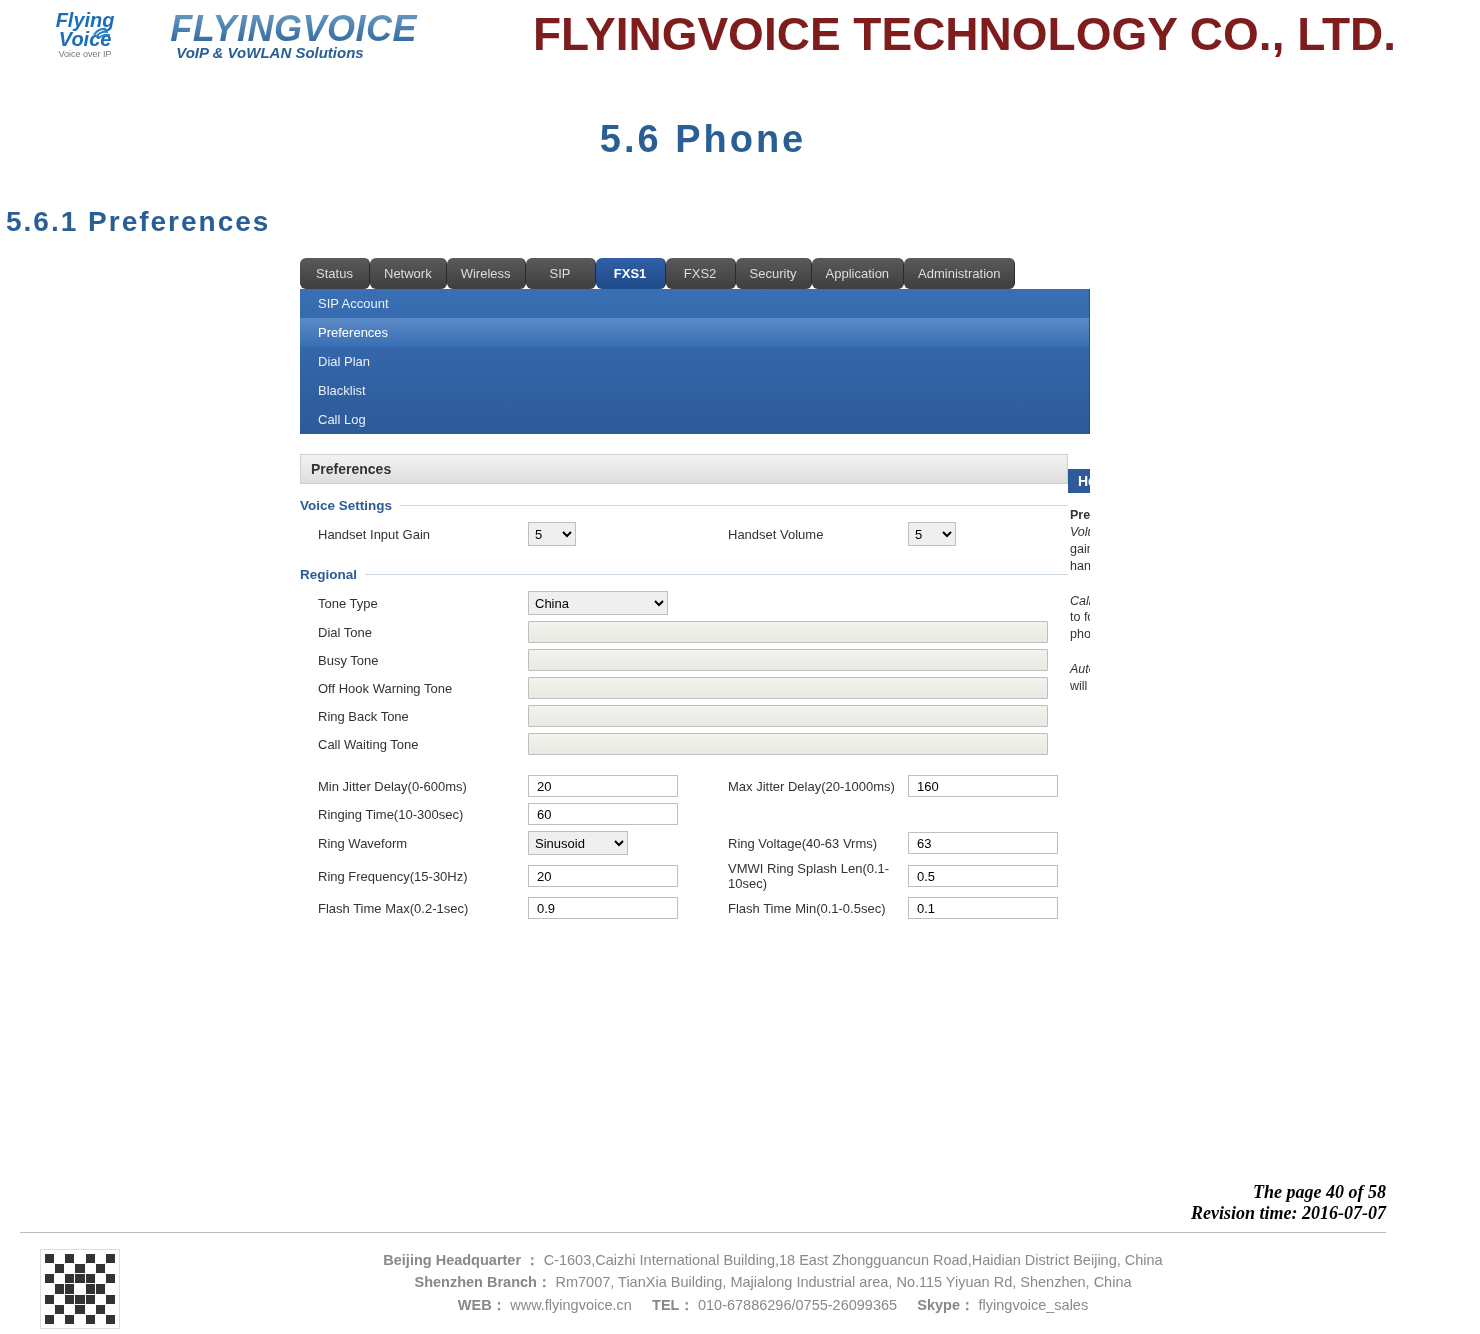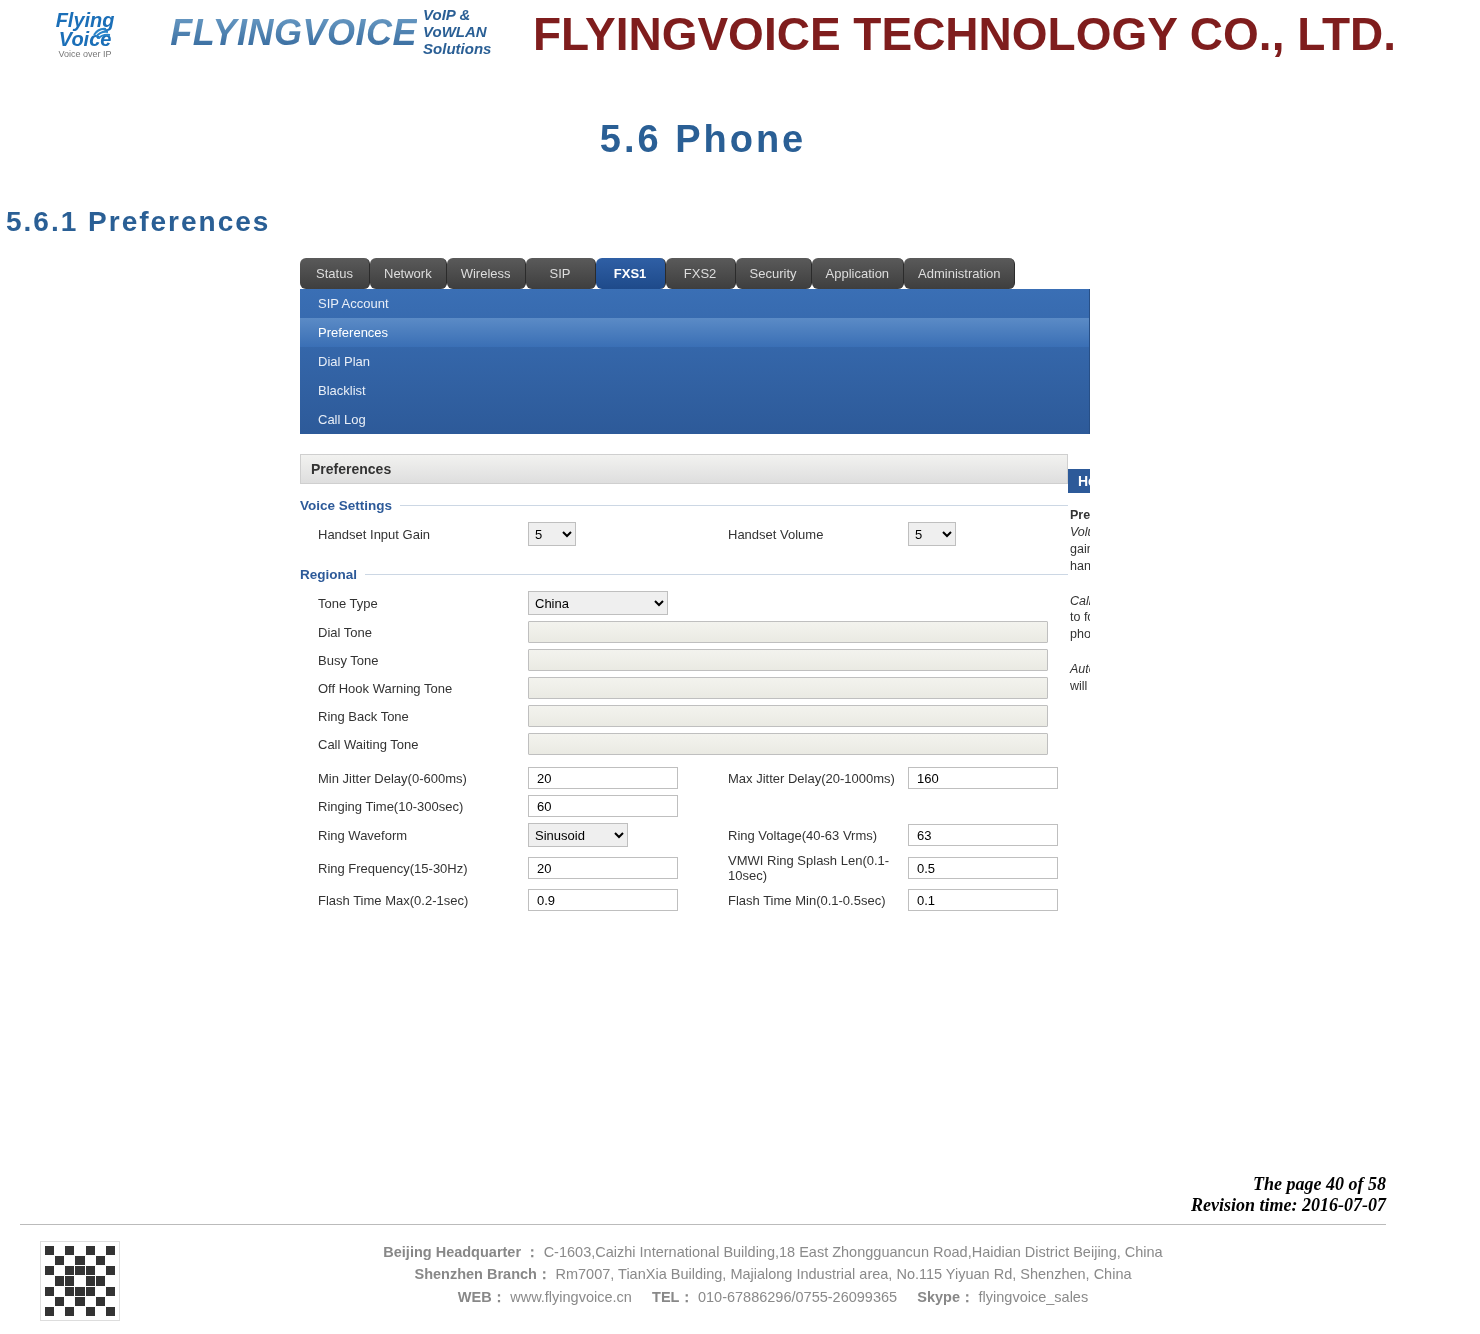--- a/index.html
+++ b/index.html
@@ -26,21 +26,21 @@
     width: 158px; height: 68px;
     display: flex; flex-direction: column; align-items: center; justify-content: center;
     color: #1b6fb8;
   }
   .logo1 .fly { font-size: 20px; font-weight: bold; font-style: italic; }
   .logo1 .voice { font-size: 20px; font-weight: bold; font-style: italic; margin-top:-4px;}
   .logo1 .tag { font-size: 9px; color:#777; margin-top:-2px; }
   .logo1 svg { position:absolute; }
   .logo2 {
     width: 360px; padding-left: 10px;
-    display: flex; flex-direction: row; justify-content: flex-end;
+    display: flex; flex-direction: column; justify-content: flex-end;
   }
   .logo2 .main { font-size: 36px; font-weight: 800; font-style: italic; letter-spacing: 0.5px;
     background: linear-gradient(#6fa0c8,#2a5f95);
     -webkit-background-clip: text; background-clip:text; color: transparent;
   }
   .logo2 .sub { font-size: 15px; font-weight: bold; font-style: italic; color:#2a5f95; margin-top:-6px; padding-left:6px;}
   .company-name {
     flex: 1;
     font-size: 46px;
     font-weight: 700;
@@ -328,21 +328,21 @@
         </div>
         <div class="form-row">
           <span class="lbl">Ring Back Tone</span>
           <div class="readonly-wide"></div>
         </div>
         <div class="form-row">
           <span class="lbl">Call Waiting Tone</span>
           <div class="readonly-wide"></div>
         </div>
 
-        <div class="form-row" style="margin-top:6px">
+        <div class="form-row" style="margin-top:14px">
           <span class="lbl">Min Jitter Delay(0-600ms)</span>
           <span class="ctrl"><input class="txt" value="20" style=""></span>
           <span class="lbl2">Max Jitter Delay(20-1000ms)</span>
           <span class="ctrl2"><input class="txt" value="160" style=""></span>
         </div>
         <div class="form-row">
           <span class="lbl">Ringing Time(10-300sec)</span>
           <span class="ctrl"><input class="txt" value="60" style=""></span>
         </div>
         <div class="form-row">

